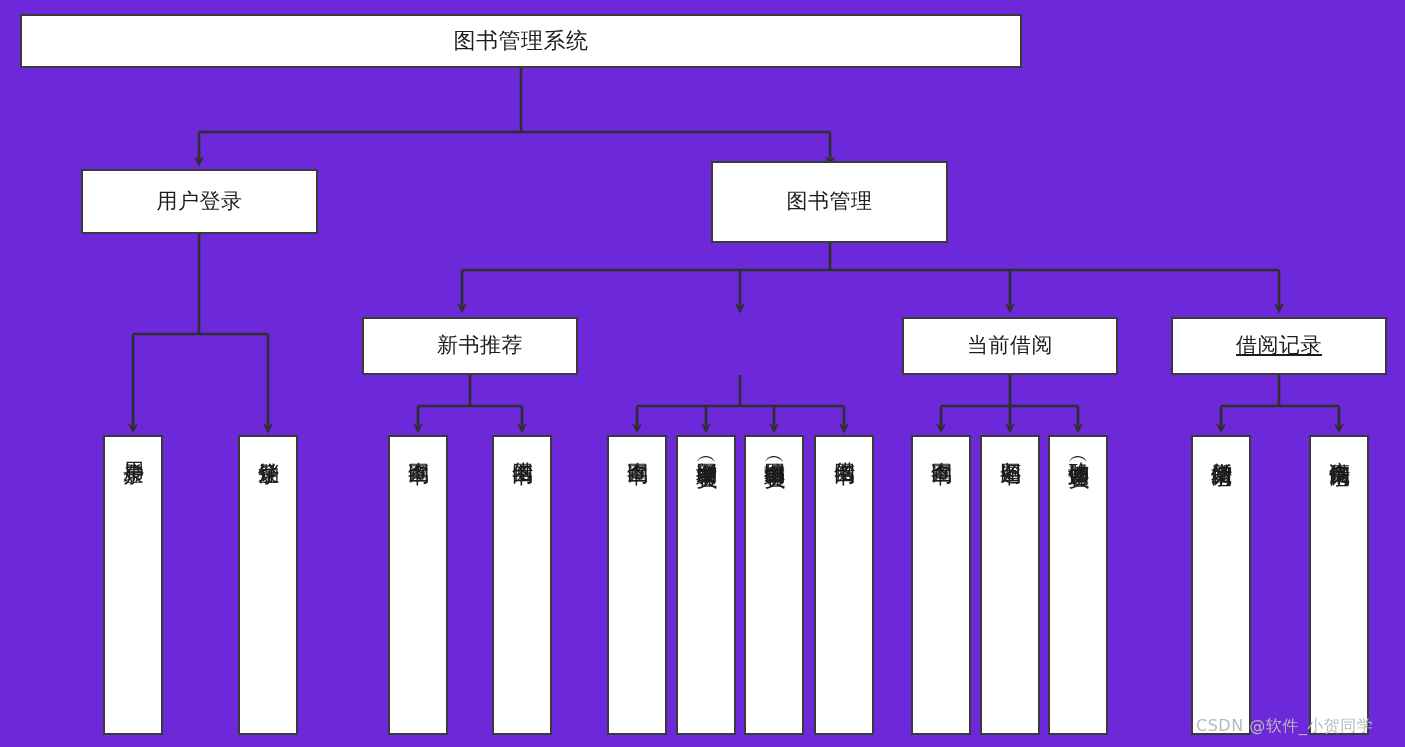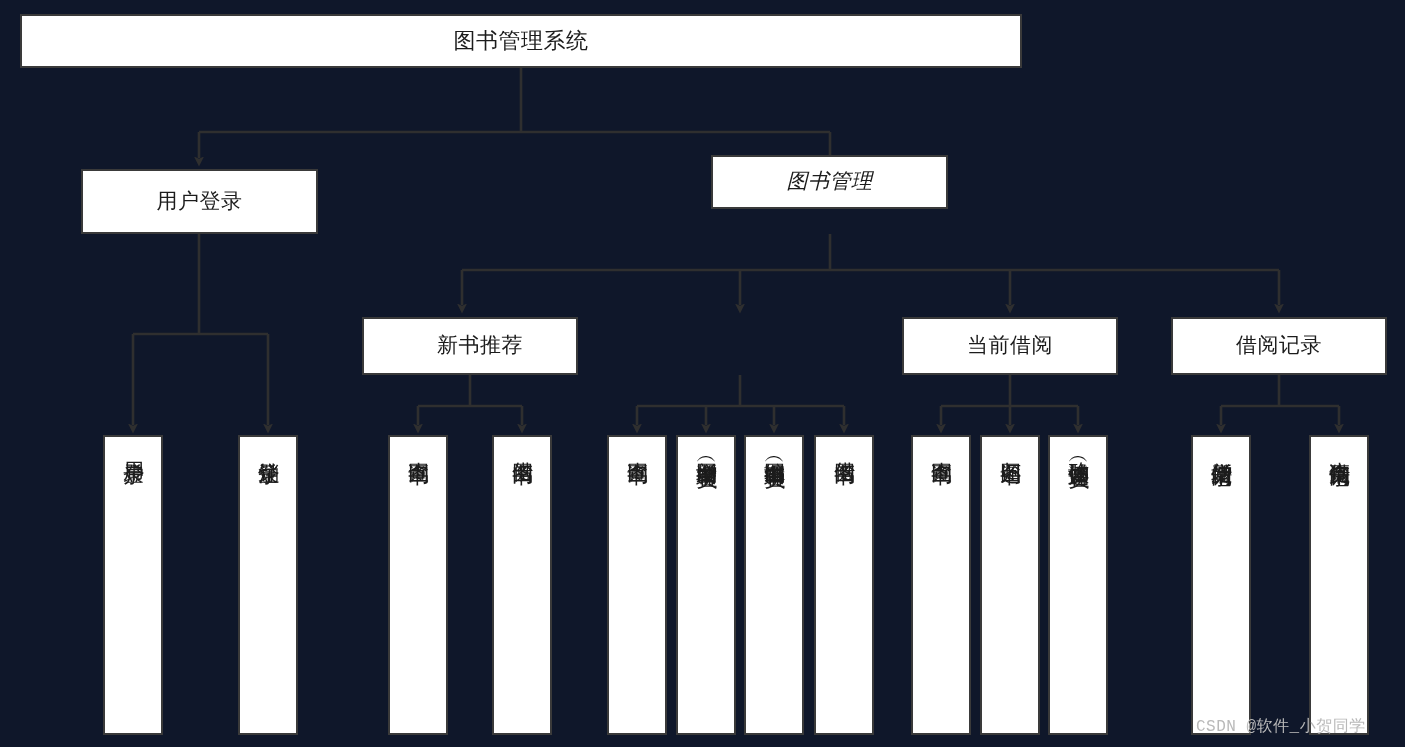--- a/index.html
+++ b/index.html
@@ -7,21 +7,21 @@
     padding: 0;
     background: #ffffff;
   }
   body {
     font-family: "DejaVu Sans", "Liberation Sans", sans-serif;
   }
   #canvas {
     position: relative;
     width: 1405px;
     height: 747px;
-    background: #0f172a;
+    background: #6d28d9;
     overflow: hidden;
   }
   svg#wires {
     position: absolute;
     left: 0;
     top: 0;
     width: 1405px;
     height: 747px;
     pointer-events: none;
   }
@@ -120,31 +120,31 @@
     </g>
   </svg>
 
   <div class="node horiz root" style="left:20px; top:14px; width:1002px; height:54px;">
     <span>图书管理系统</span>
   </div>
 
   <div class="node horiz" style="left:81px; top:169px; width:237px; height:65px;">
     <span>用户登录</span>
   </div>
-  <div class="node horiz" style="left:711px; top:155px; width:237px; height:54px;font-style:italic;">
+  <div class="node horiz" style="left:711px; top:161px; width:237px; height:82px;">
     <span>图书管理</span>
   </div>
 
   <div class="node horiz" style="left:362px; top:317px; width:216px; height:58px;padding-left:20px;">
     <span>新书推荐</span>
   </div>
   <div class="node horiz" style="left:902px; top:317px; width:216px; height:58px;">
     <span>当前借阅</span>
   </div>
-  <div class="node horiz" style="left:1171px; top:317px; width:216px; height:58px;">
+  <div class="node horiz" style="left:1171px; top:317px; width:216px; height:58px;text-decoration:underline;">
     <span>借阅记录</span>
   </div>
 
   <div class="node leaf" style="left:103px; top:435px; width:60px; height:300px;">
     <span class="vtext">用户登录</span>
   </div>
   <div class="node leaf" style="left:238px; top:435px; width:60px; height:300px;">
     <span class="vtext">注销登录</span>
   </div>
 
@@ -178,15 +178,15 @@
     <span class="vtext">确认归还（管理员）</span>
   </div>
 
   <div class="node leaf" style="left:1191px; top:435px; width:60px; height:300px;">
     <span class="vtext">新增借阅记录</span>
   </div>
   <div class="node leaf" style="left:1309px; top:435px; width:60px; height:300px;">
     <span class="vtext">查询借阅记录</span>
   </div>
 
-  <div class="watermark" style="left:1196px; top:716px;font-family:Liberation Mono, monospace;">CSDN @软件_小贺同学</div>
+  <div class="watermark" style="left:1196px; top:716px;">CSDN @软件_小贺同学</div>
 
 </div>
 
 </body></html>

